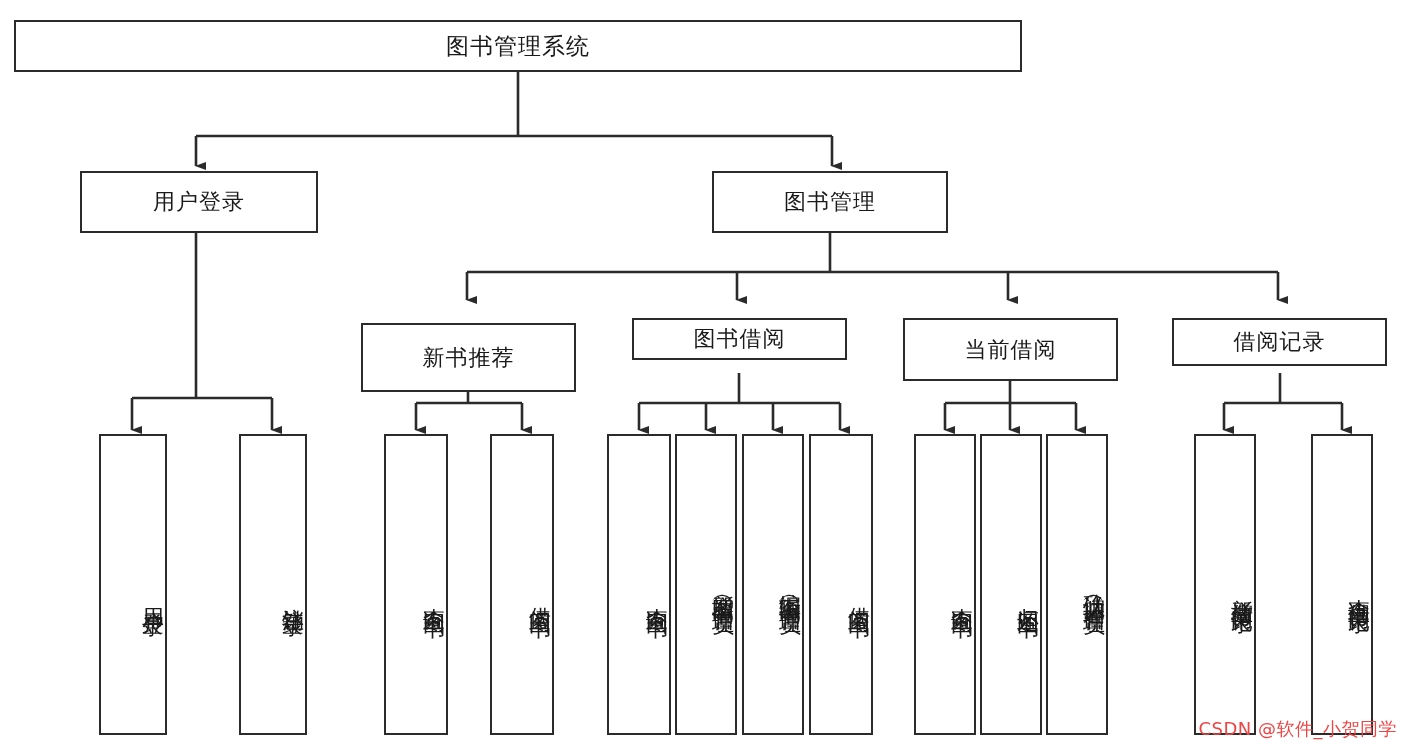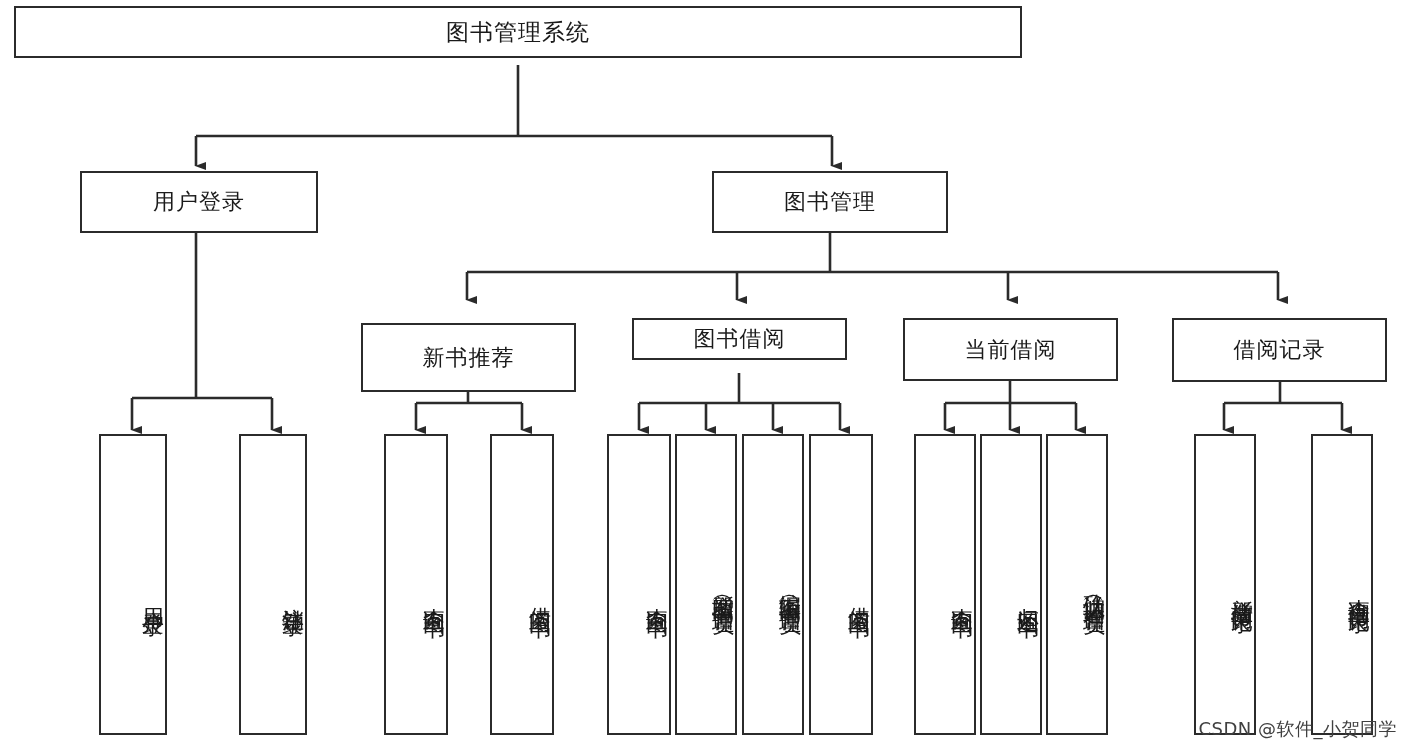--- a/index.html
+++ b/index.html
@@ -49,21 +49,21 @@
     padding-top: 22px;
     white-space: nowrap;
     overflow: hidden;
   }
   .node-v.tall { padding-top: 10px; }
   .watermark {
     position: absolute;
     right: 8px;
     bottom: 6px;
     font-size: 18px;
-    color: #404040;
+    color: #ef4444;
     letter-spacing: 0.5px;
     white-space: nowrap;
     z-index: 3;
   }
 </style>
 </head>
 <body>
 
 <div id="canvas">
 
@@ -110,41 +110,41 @@
       <path d="M1010,403 L1010,430" marker-end="url(#ah)"></path>
       <path d="M1076,403 L1076,430" marker-end="url(#ah)"></path>
 
       <path d="M1280,373 L1280,403"></path>
       <path d="M1224,403 L1342,403"></path>
       <path d="M1224,403 L1224,430" marker-end="url(#ah)"></path>
       <path d="M1342,403 L1342,430" marker-end="url(#ah)"></path>
     </g>
   </svg>
 
-  <div class="node node-h node-root" style="left:14px; top:6px; width:1008px; height:52px;">
+  <div class="node node-h node-root" style="left:14px; top:20px; width:1008px; height:52px;">
     <span>图书管理系统</span>
   </div>
 
   <div class="node node-h" style="left:80px; top:171px; width:238px; height:62px;">
     <span>用户登录</span>
   </div>
   <div class="node node-h" style="left:712px; top:171px; width:236px; height:62px;justify-content:center;">
     <span>图书管理</span>
   </div>
 
   <div class="node node-h" style="left:361px; top:323px; width:215px; height:69px;">
     <span>新书推荐</span>
   </div>
   <div class="node node-h" style="left:632px; top:318px; width:215px; height:42px;">
     <span>图书借阅</span>
   </div>
   <div class="node node-h" style="left:903px; top:318px; width:215px; height:63px;">
     <span>当前借阅</span>
   </div>
-  <div class="node node-h" style="left:1172px; top:318px; width:215px; height:64px;justify-content:center;">
+  <div class="node node-h" style="left:1172px; top:318px; width:215px; height:48px;justify-content:center;">
     <span>借阅记录</span>
   </div>
 
   <div class="node node-v" style="left:99px; top:434px; width:68px; height:301px;">
     <span>用户登录</span>
   </div>
   <div class="node node-v" style="left:239px; top:434px; width:68px; height:301px;">
     <span>注销登录</span>
   </div>
 

